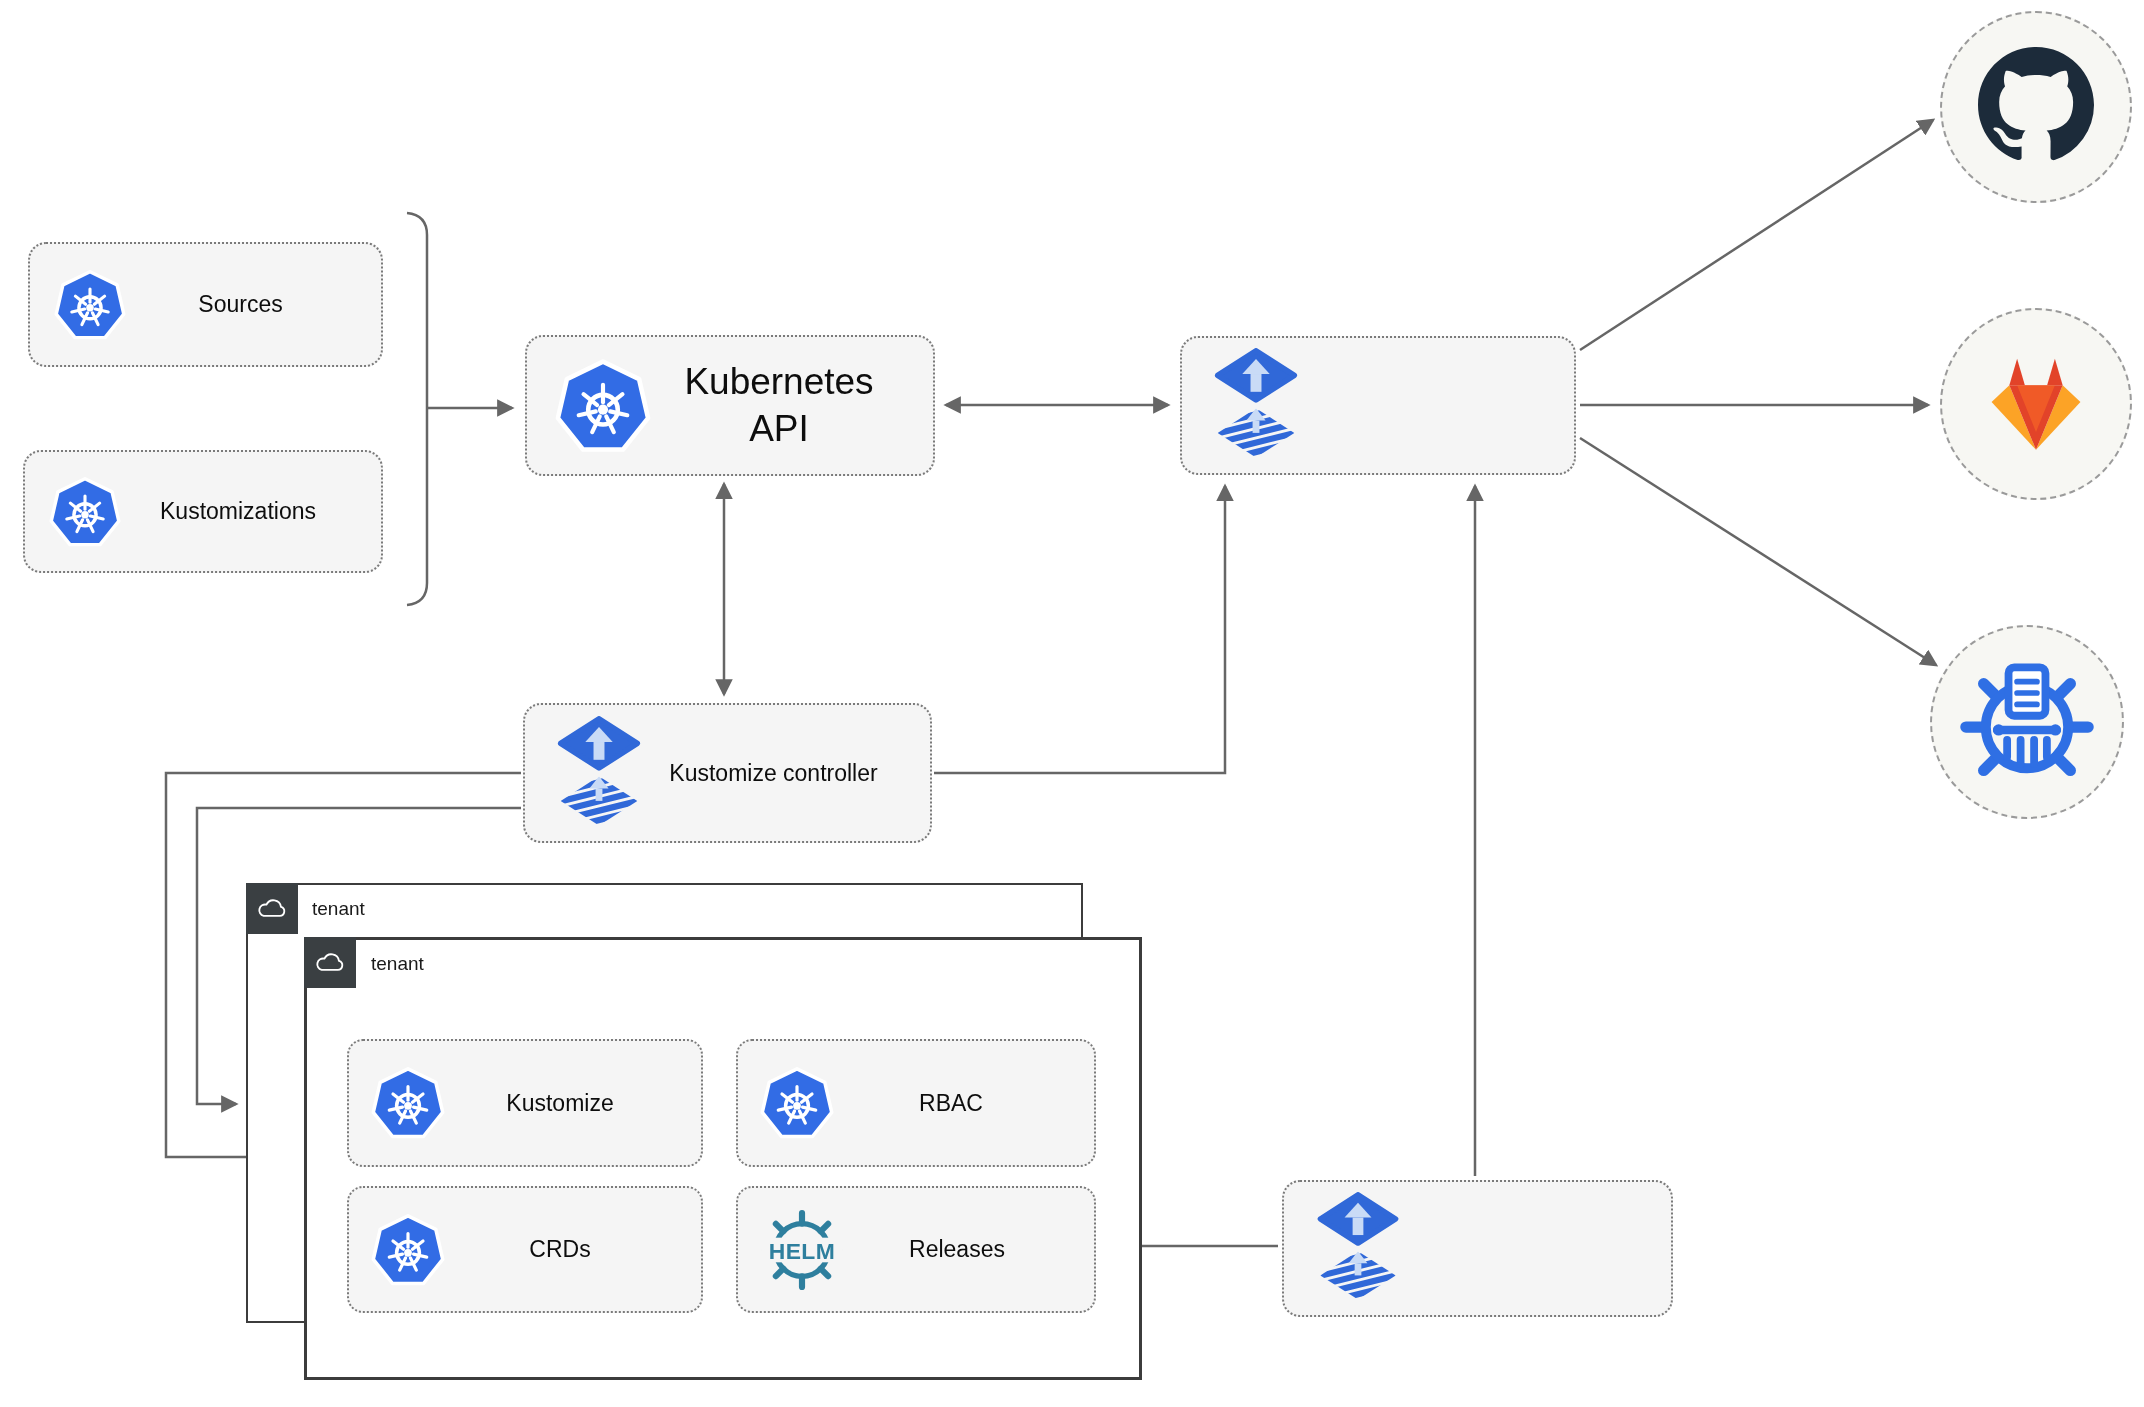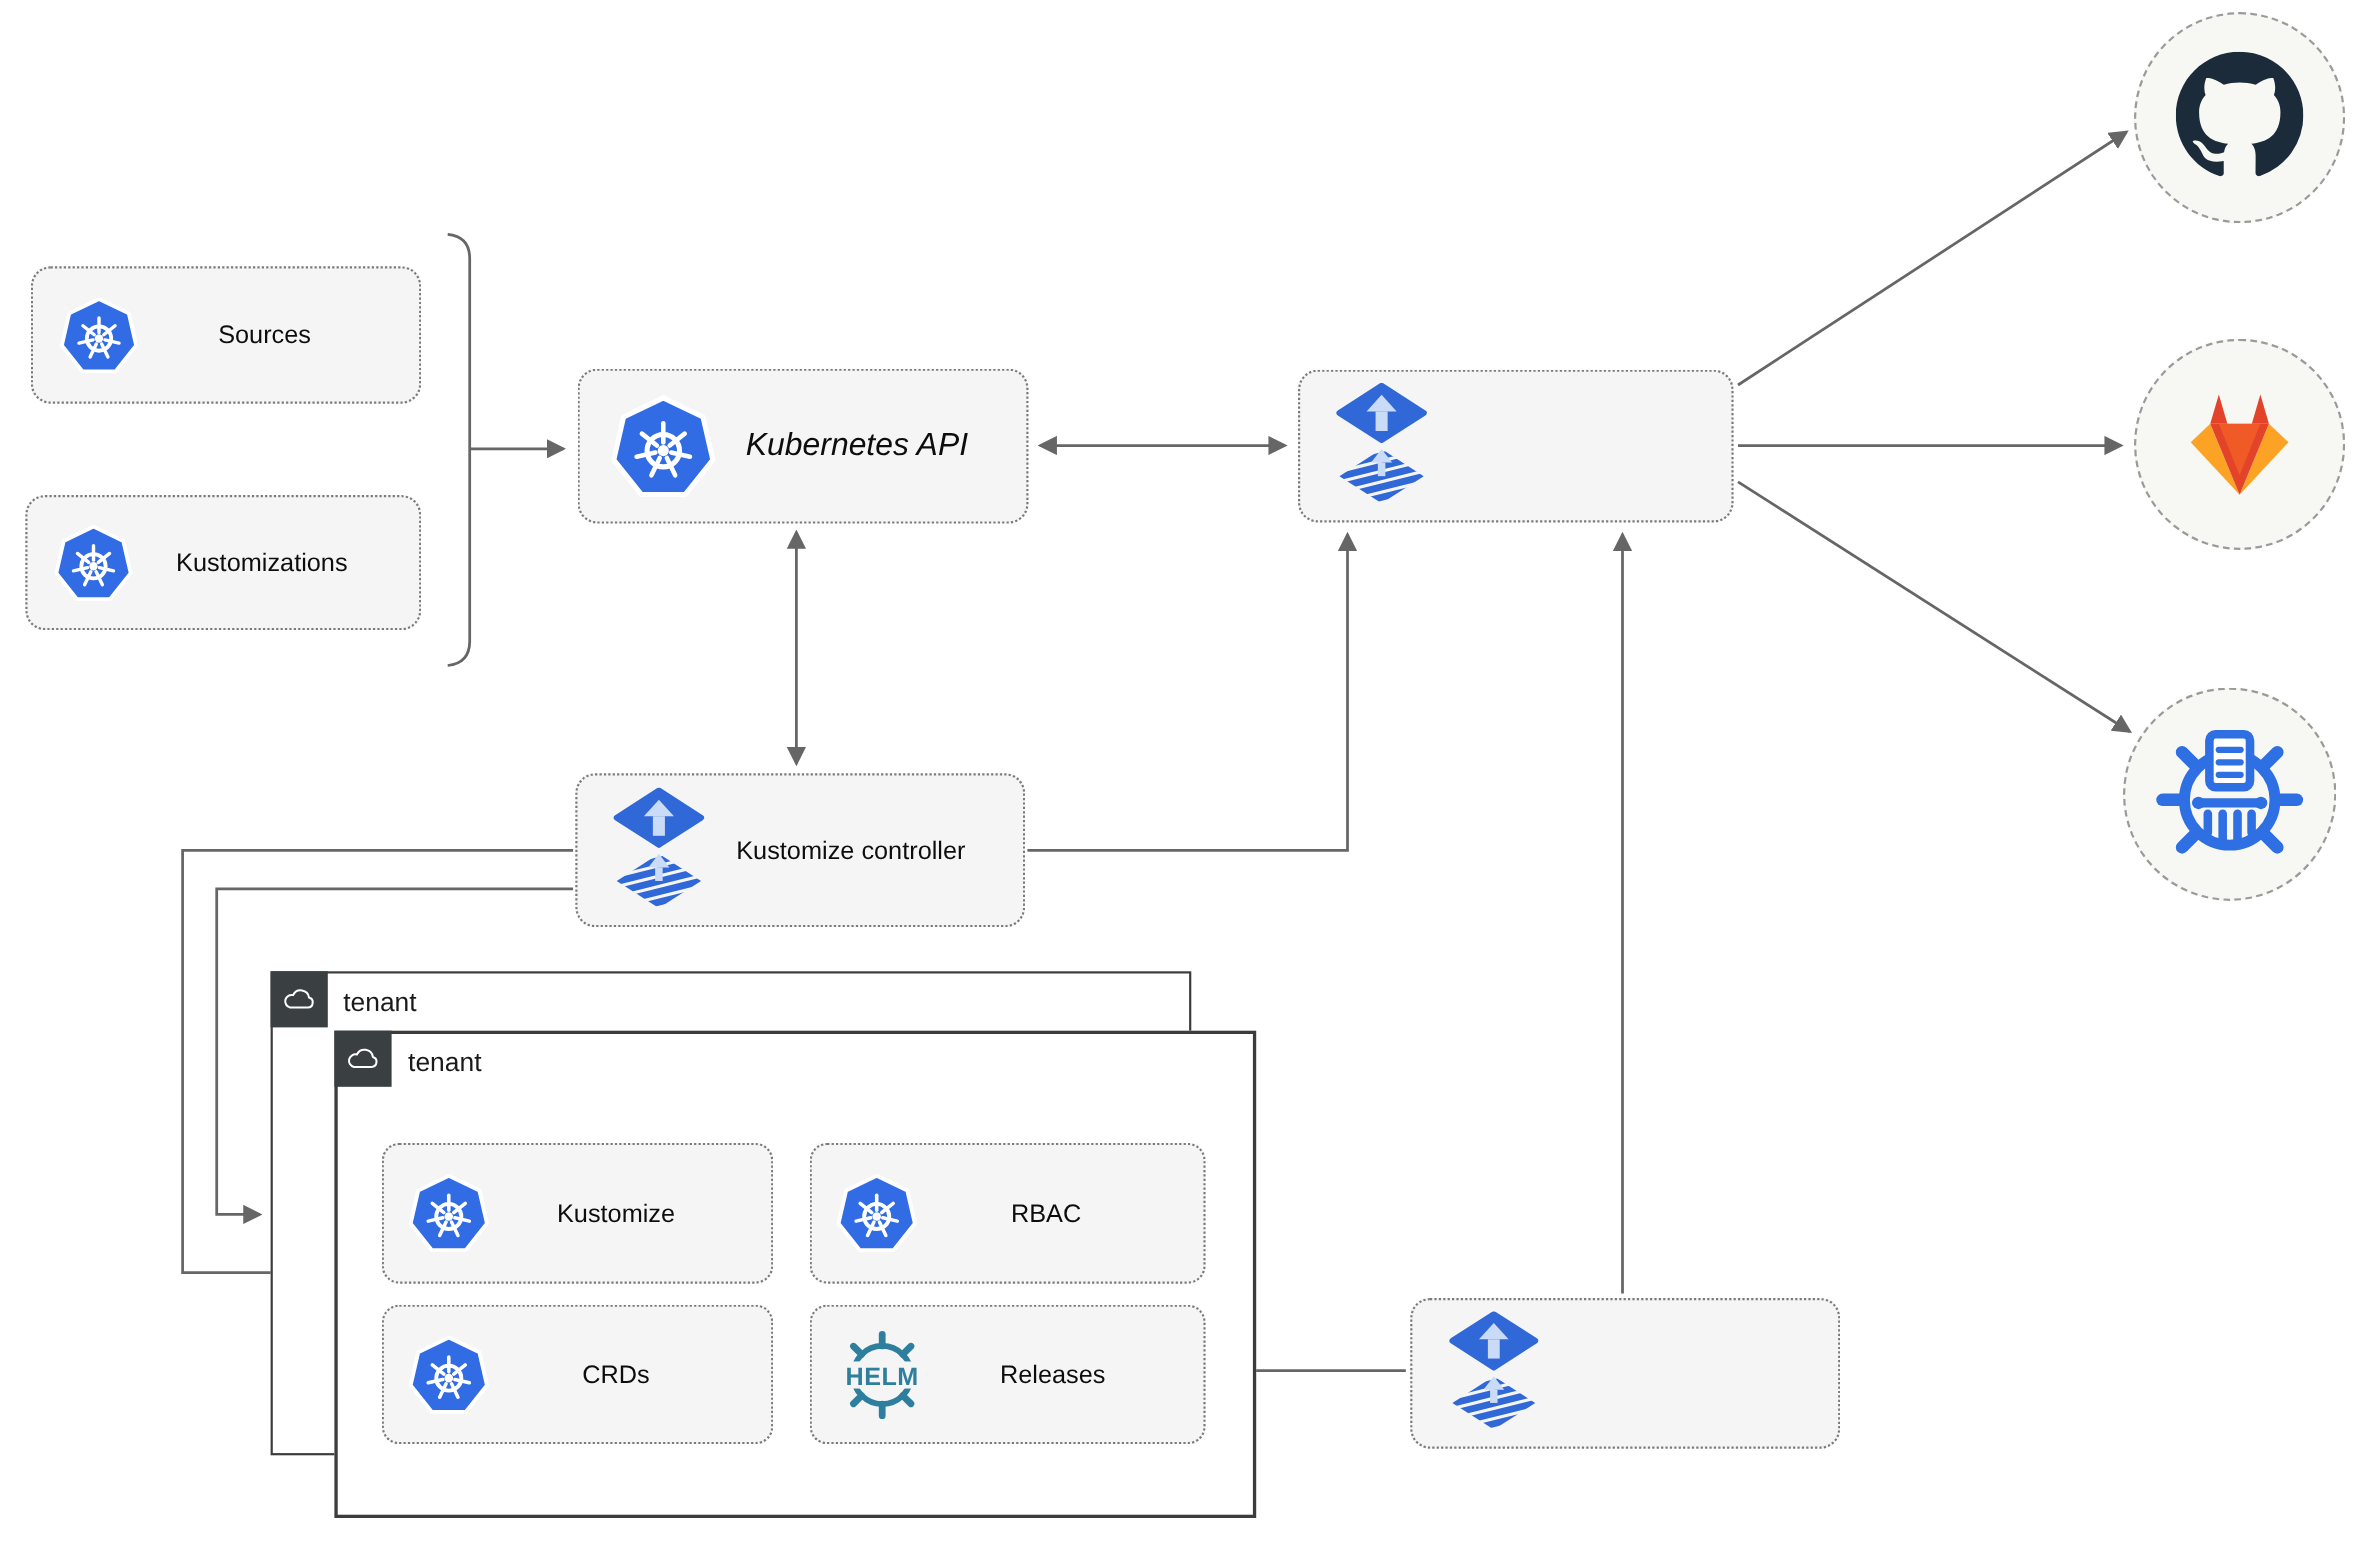--- a/index.html
+++ b/index.html
@@ -24,21 +24,21 @@
   .tenant-box{
     position:absolute;background:#ffffff;box-sizing:border-box;
   }
   .tenant-back{border:2px solid #3c3c3c;}
   .tenant-front{border:3px solid #3c3c3c;}
   .tenant-tab{
     position:absolute;left:-2px;top:-2px;width:52px;height:51px;background:#3a3f42;
     display:flex;align-items:center;justify-content:center;
   }
   .tenant-label{
-    position:absolute;left:64px;top:13px;font-size:24px;color:#1a1a1a;
+    position:absolute;left:64px;top:13px;font-size:19px;color:#1a1a1a;
   }
   #edges{position:absolute;left:0;top:0;pointer-events:none;}
   .inner-node{border-radius:16px;}
 </style>
 </head>
 <body>
 
 <svg id="edges" width="2144" height="1407" viewBox="0 0 2144 1407">
   <defs>
     <marker id="arr" viewBox="0 0 10 10" markerWidth="7" markerHeight="7" refX="8.5" refY="5" orient="auto-start-reverse">
@@ -111,21 +111,21 @@
         <line x1="57.8" y1="57.8" x2="76.3" y2="62"></line>
           <line x1="53.5" y1="63.2" x2="61.7" y2="80.3"></line>
         <line x1="46.5" y1="63.2" x2="38.3" y2="80.3"></line>
           <line x1="42.2" y1="57.8" x2="23.7" y2="62"></line>
         <line x1="43.7" y1="51" x2="28.9" y2="39.2"></line>
       </g>
       <circle cx="50" cy="56" r="16" fill="none" stroke="#ffffff" stroke-width="5"></circle>
       <circle cx="50" cy="56" r="5.5" fill="#ffffff"></circle>
     </svg>
   </span>
-  <span class="nlabel" style="font-size:29px;font-style:italic;">Kubernetes API</span>
+  <span class="nlabel" style="font-size:37px;">Kubernetes API</span>
 </div>
 
 <div class="node" style="left:1180px;top:336px;width:396px;height:139px;">
   <span class="icon-wrap" style="margin-left:30px;">
     <svg width="88" height="115" viewBox="0 0 64 84">
       <path d="M32 2 L60 20 L32 38 L4 20 Z" fill="#3068d8" stroke="#3068d8" stroke-width="4" stroke-linejoin="round"></path>
       <polygon points="32,8 22,19 42,19" fill="#c9dbf6"></polygon>
       <rect x="28" y="19" width="8" height="13" fill="#c9dbf6"></rect>
       <clipPath id="fluxclip-src">
           <path d="M32 44 L60 62 L32 80 L4 62 Z"></path>

